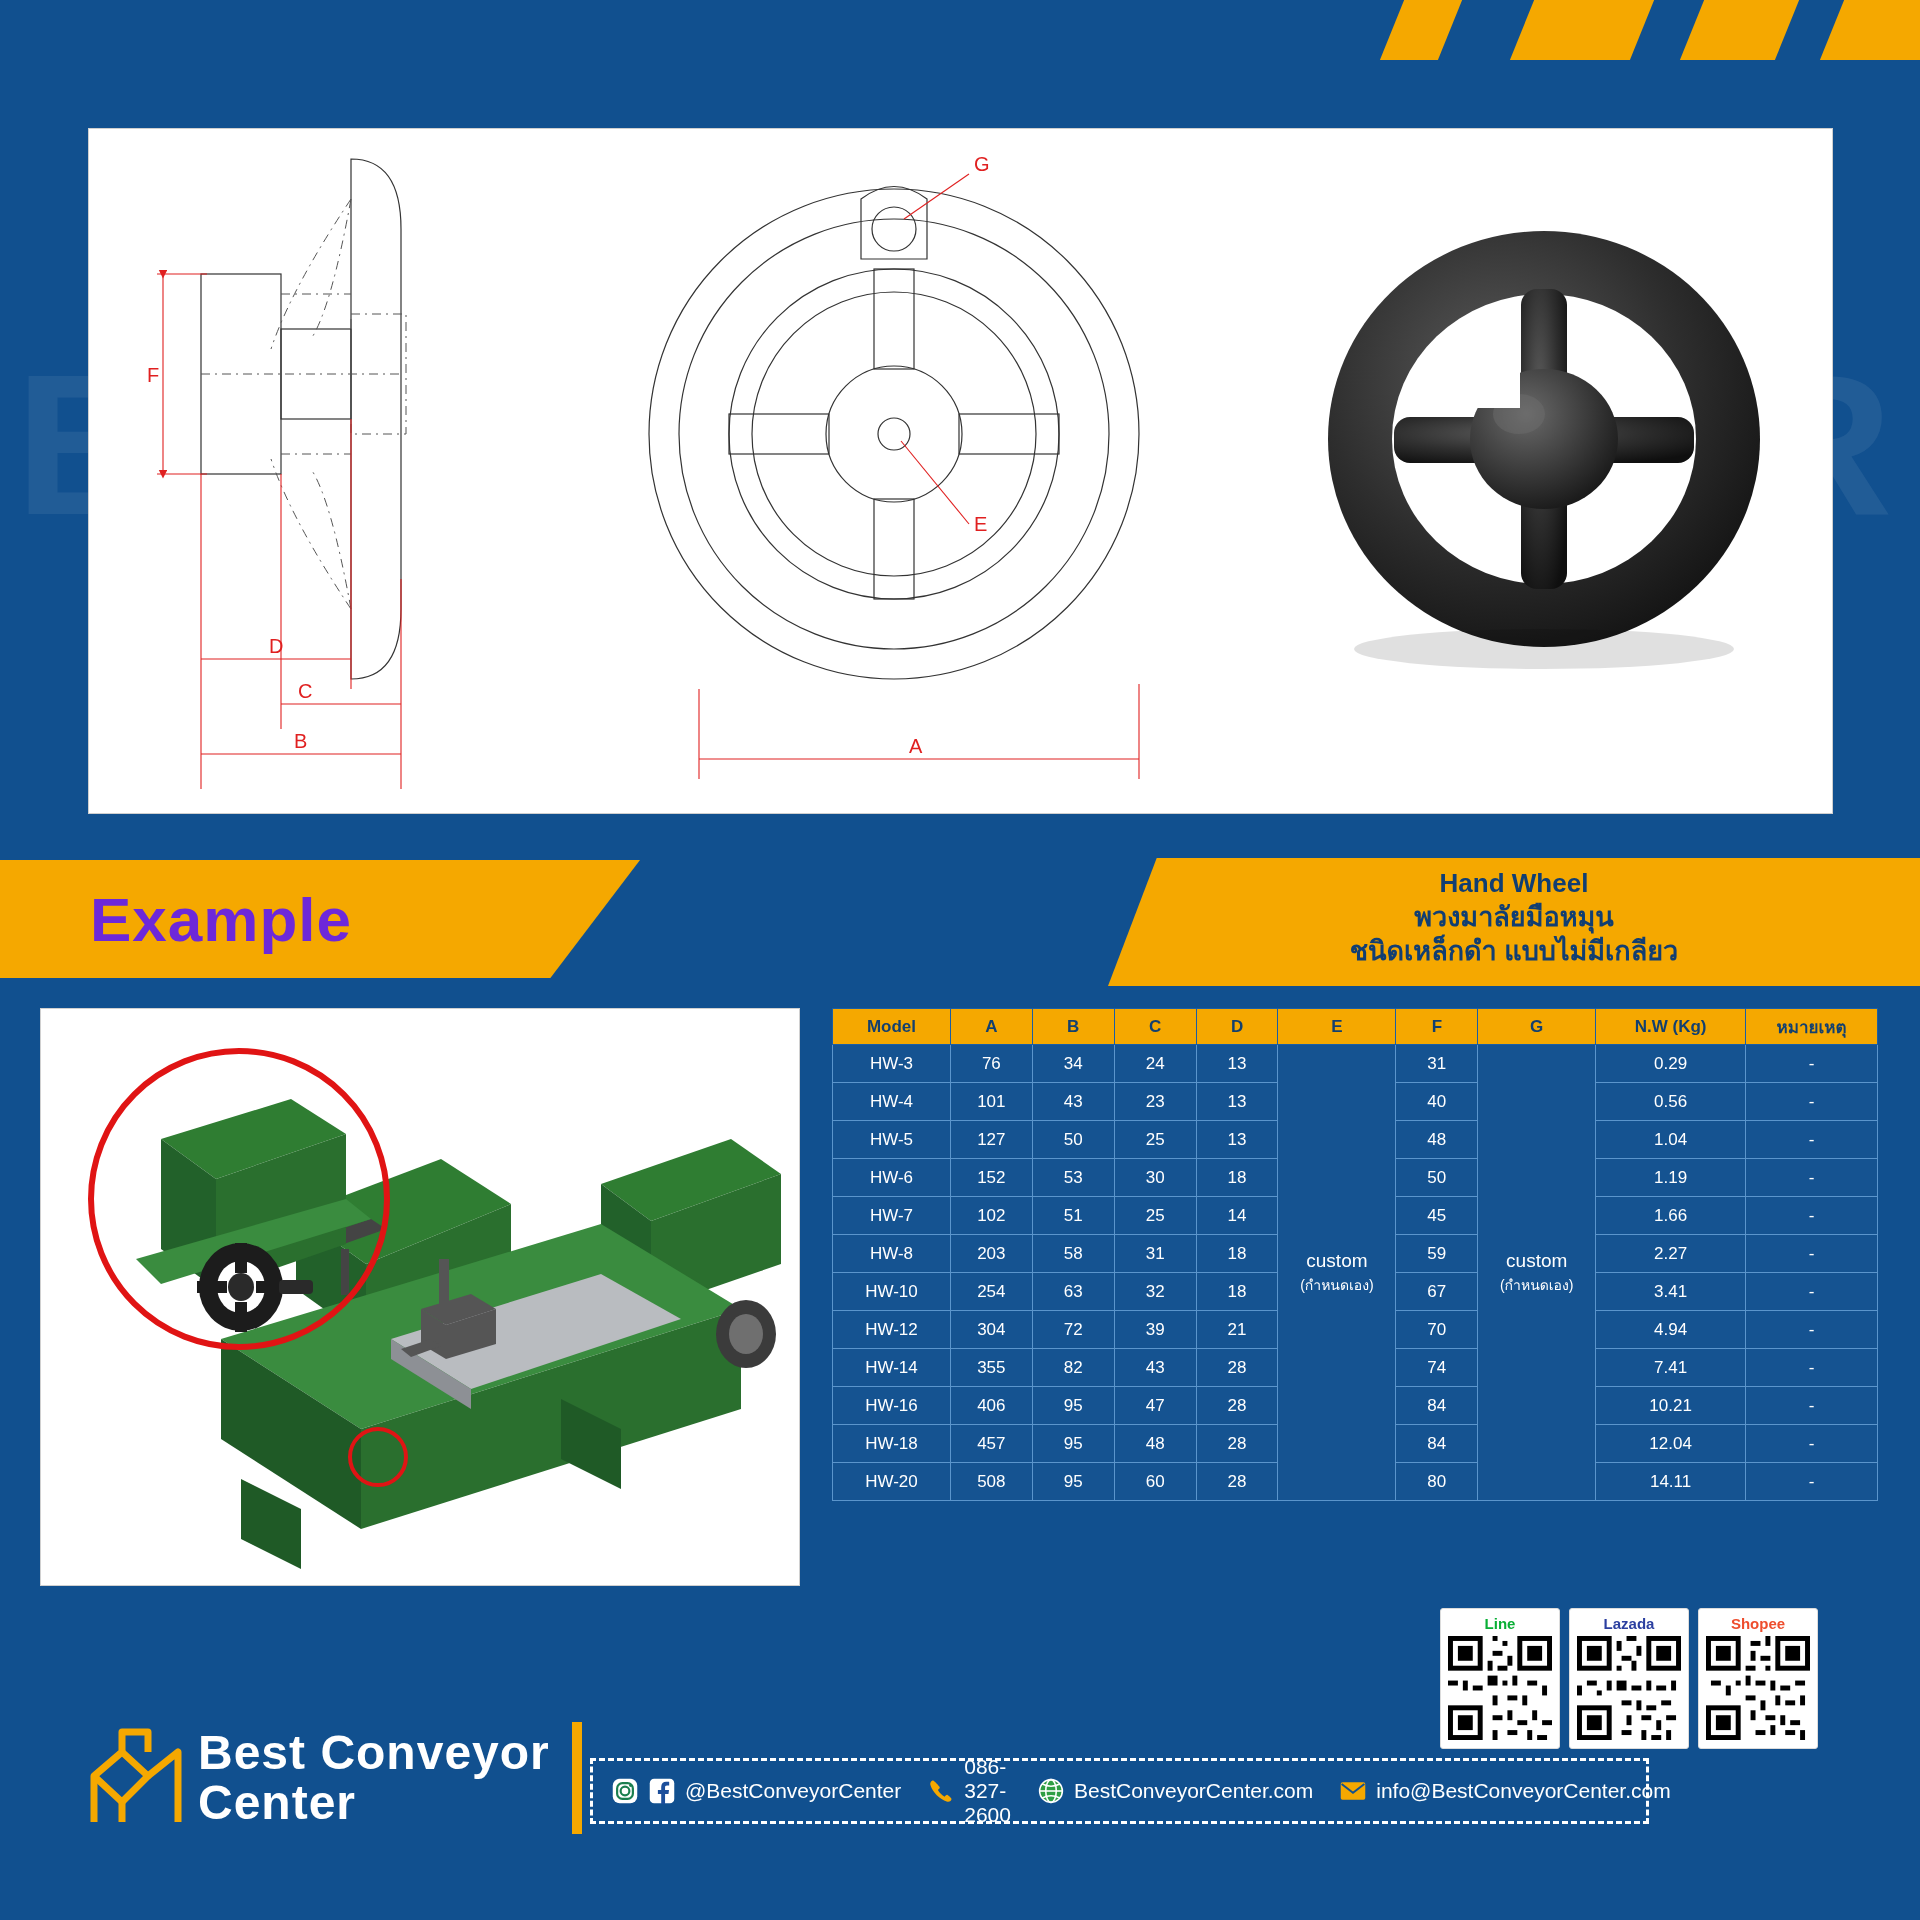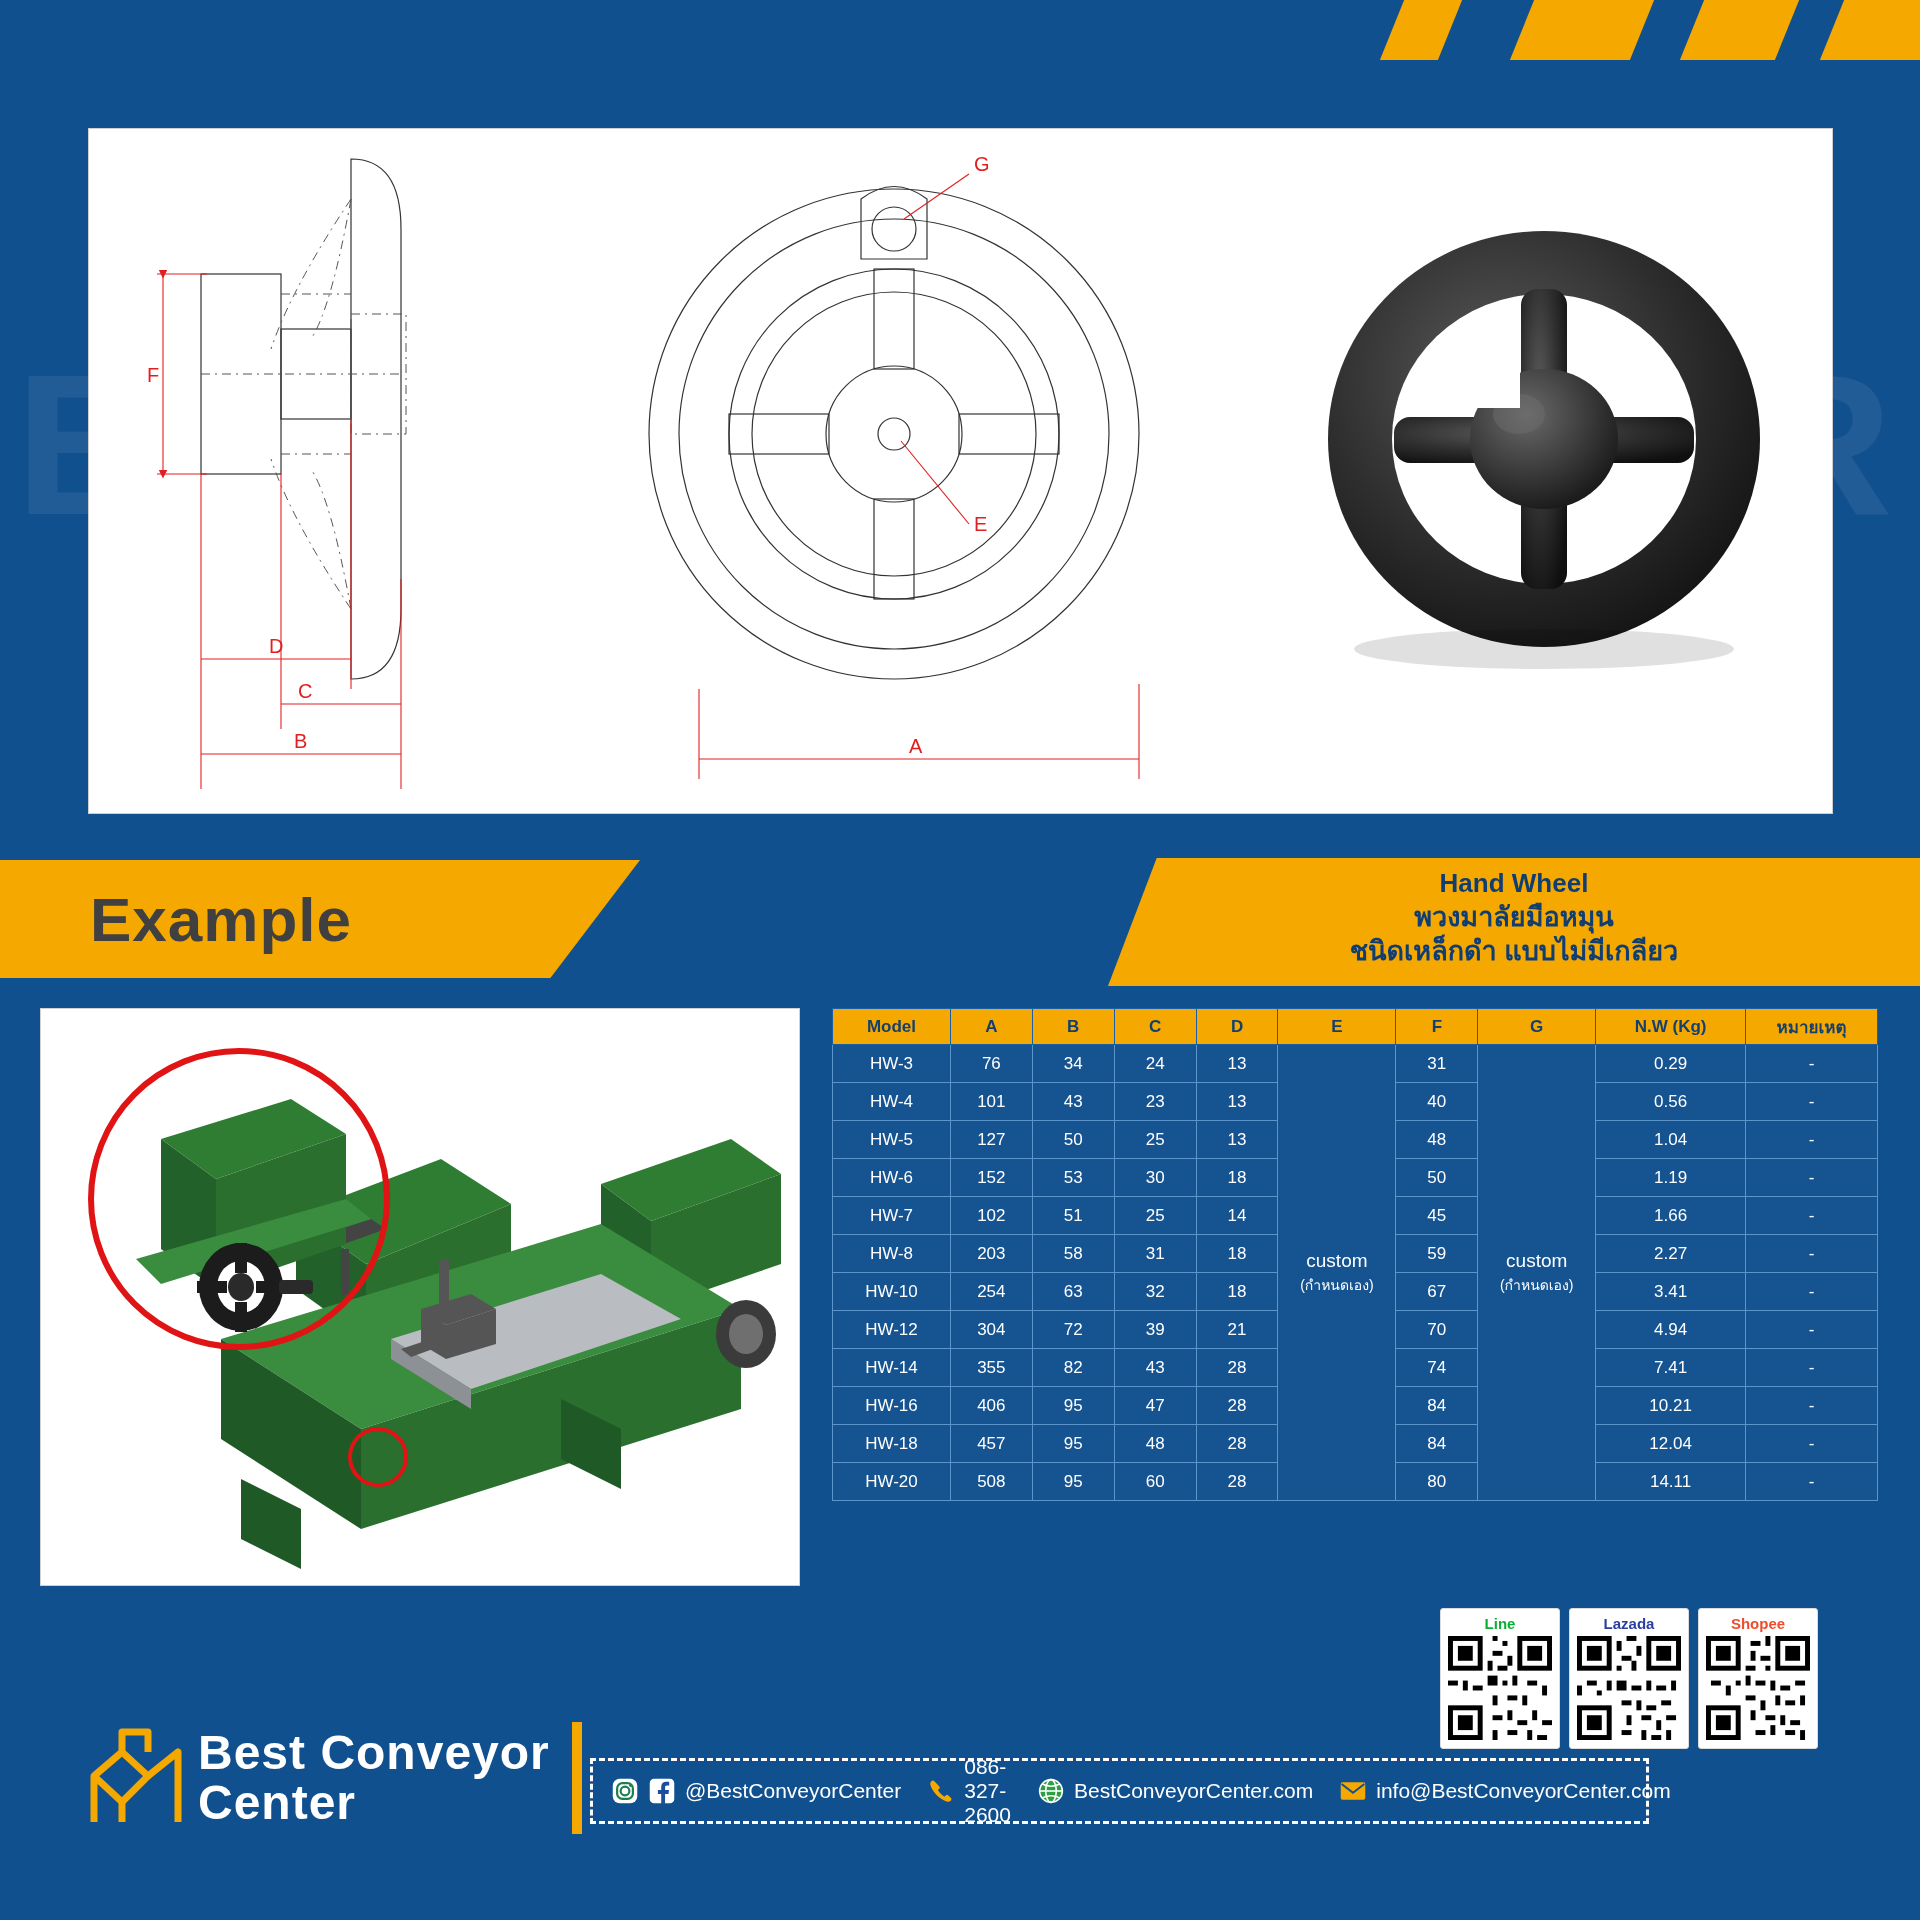--- a/index.html
+++ b/index.html
@@ -50,21 +50,21 @@
 
   
   .example-banner {
     position: absolute; left: 0; top: 860px;
     width: 640px; height: 118px;
     background: #f5a800;
     clip-path: polygon(0 0, 100% 0, 86% 100%, 0 100%);
     display: flex; align-items: center;
   }
   .example-banner .txt {
-    color: #404040; font-size: 62px; font-weight: bold;
+    color: #6d28d9; font-size: 62px; font-weight: bold;
     margin-left: 90px; letter-spacing: 1px;
   }
 
   
   .title-banner {
     position: absolute; left: 1108px; top: 858px;
     width: 812px; height: 128px;
     background: #f5a800;
     clip-path: polygon(6% 0, 100% 0, 100% 100%, 0 100%);
     color: #113e72;

